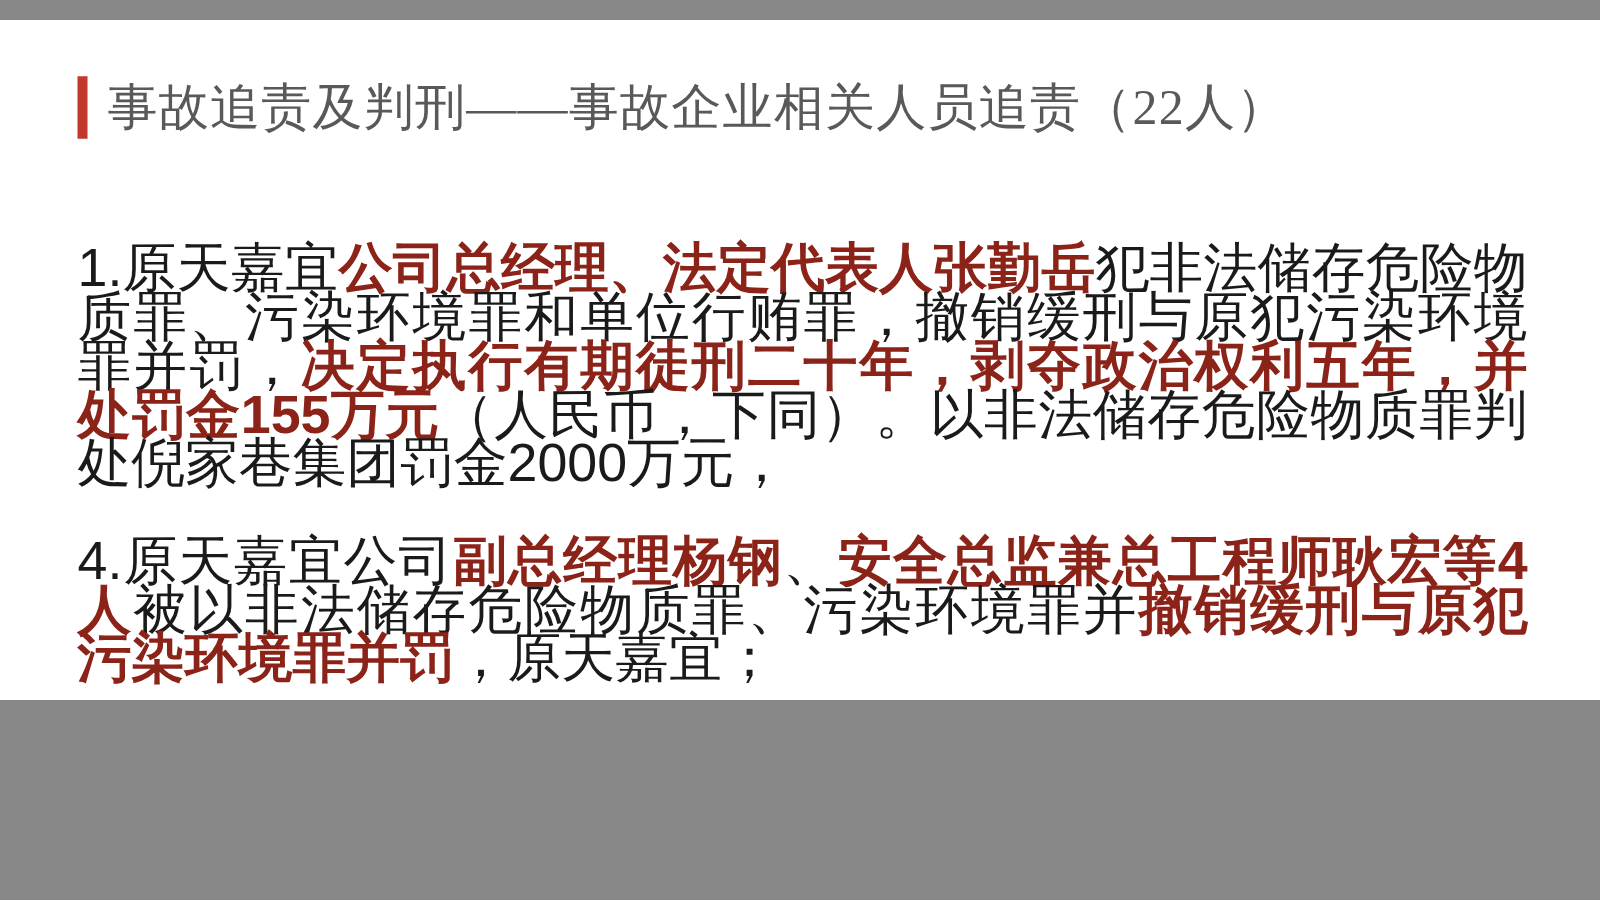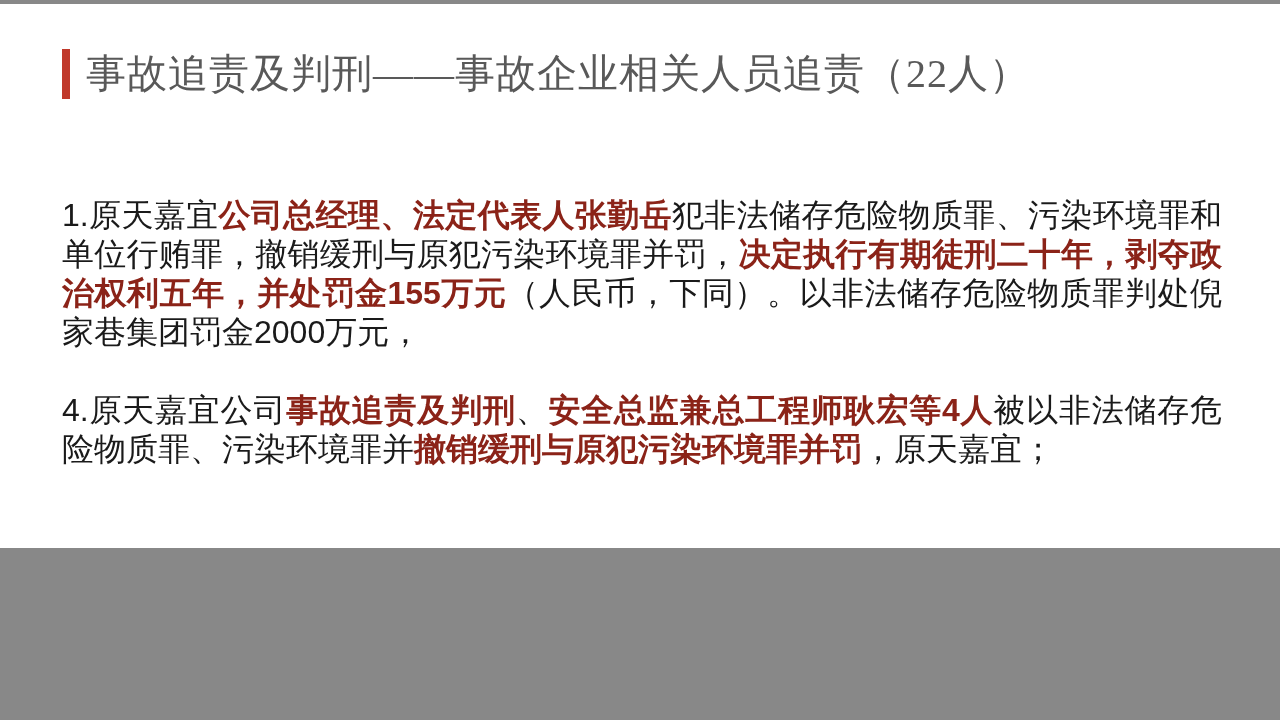--- a/index.html
+++ b/index.html
@@ -4,21 +4,21 @@
 <style>
   html, body {
     margin: 0;
     padding: 0;
     background: #888;
   }
   .slide {
     position: relative;
     width: 1280px;
     height: 544px;
-    margin: 4px auto;
+    margin: 16px auto;
     background: var(--bg-color, #FFFFFF);
     overflow: hidden;
     font-family: "Liberation Sans", "DejaVu Sans", sans-serif;
     text-decoration: underline;
   }
   .title-row {
     position: absolute;
     left: 62px;
     top: 42px;
     display: flex;
@@ -34,23 +34,23 @@
     margin-left: 16px;
     font-family: "Liberation Serif", "DejaVu Serif", serif;
     font-size: 40px;
     letter-spacing: 1px;
     color: var(--title-color, #595959);
     white-space: nowrap;
   }
   .body-text {
     position: absolute;
     left: 62px;
-    top: 192px;
+    top: 180px;
     width: 1160px;
-    font-size: 32px;
+    font-size: 43px;
     line-height: 39px;
     color: var(--body-color, #1A1A1A);
     text-align: justify;
     text-justify: inter-ideograph;
   }
   .body-text p {
     margin: 0 0 39px 0;
   }
   .seg-normal {
     color: var(--body-color, #1A1A1A);
@@ -72,17 +72,17 @@
   </div>
 
   <div class="body-text">
 
     <p>
       <span class="seg-normal">1.原天嘉宜</span><span class="seg-emphasis">公司总经理、法定代表人张勤岳</span><span class="seg-normal">犯非法储存危险物质罪、污染环境罪和单位行贿罪，撤销缓刑与原犯污染环境罪并罚，</span><span class="seg-emphasis">决定执行有期徒刑二十年，剥夺政治权利五年，并处罚金155万元</span><span class="seg-normal">（人民币，下同）。以非法储存危险物质罪判处倪家巷集团罚金2000万元，</span>
     </p>
 
 
     <p>
-      <span class="seg-normal">4.原天嘉宜公司</span><span class="seg-emphasis">事故追责及判刑</span><span class="seg-normal">、</span><span class="seg-emphasis">安全总监兼总工程师耿宏等4人</span><span class="seg-normal">被以非法储存危险物质罪、污染环境罪并</span><span class="seg-emphasis">撤销缓刑与原犯污染环境罪并罚</span><span class="seg-normal">，原天嘉宜；</span>
+      <span class="seg-normal">4.原天嘉宜公司</span><span class="seg-emphasis">副总经理杨钢</span><span class="seg-normal">、</span><span class="seg-emphasis">安全总监兼总工程师耿宏等4人</span><span class="seg-normal">被以非法储存危险物质罪、污染环境罪并</span><span class="seg-emphasis">撤销缓刑与原犯污染环境罪并罚</span><span class="seg-normal">，原天嘉宜；</span>
     </p>
 
   </div>
 </div>
 
 </body></html>

